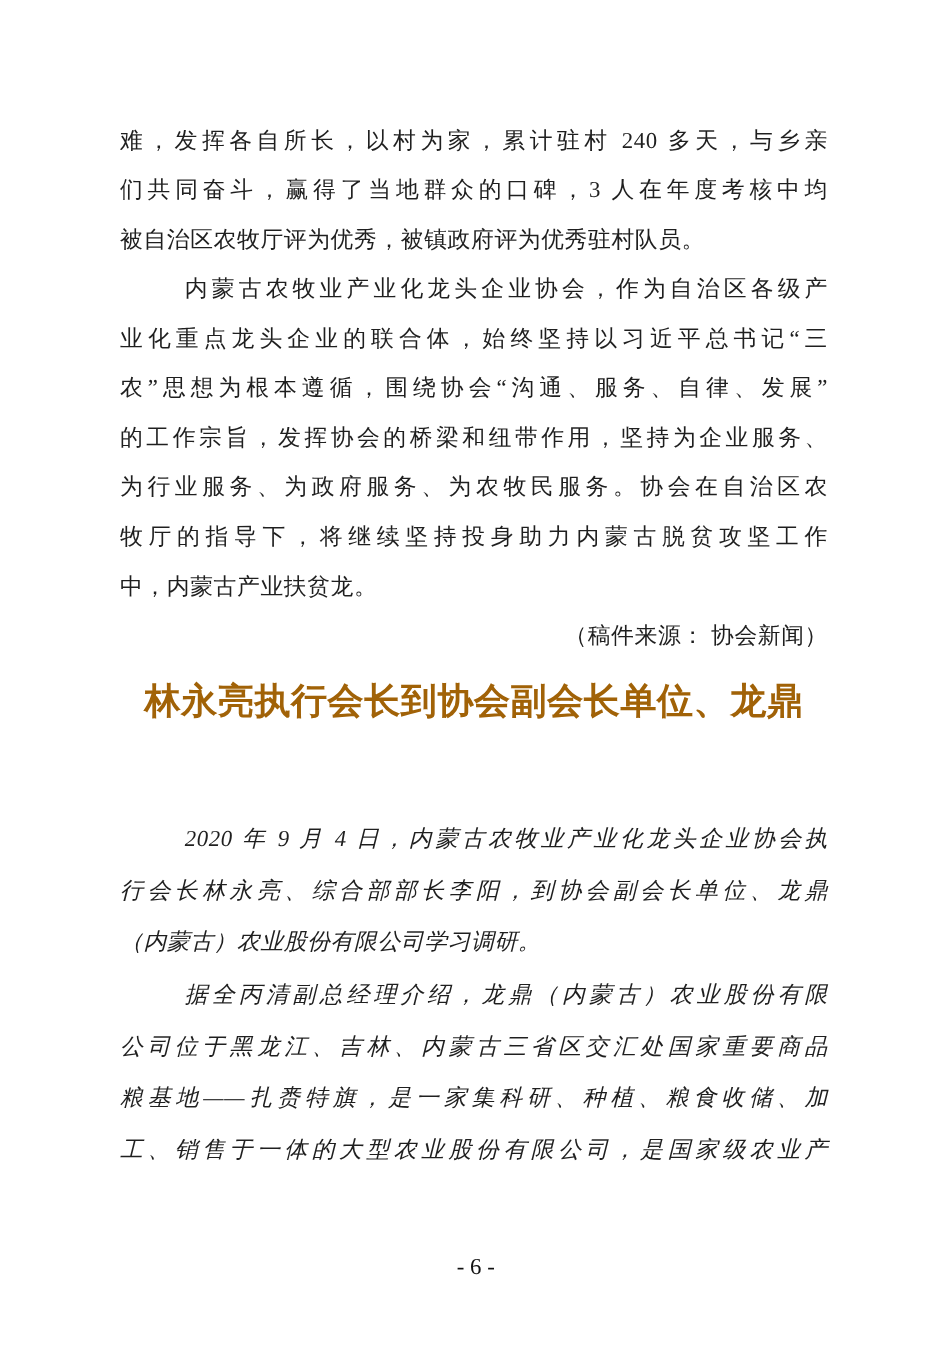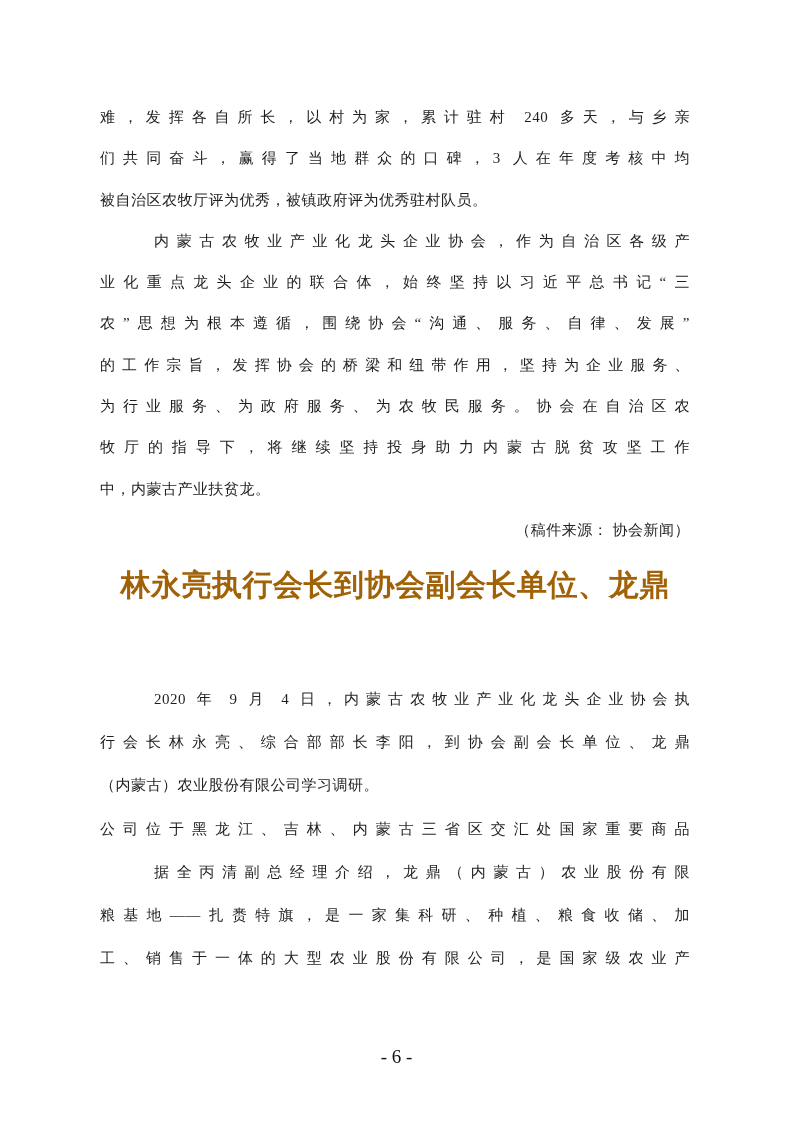--- a/index.html
+++ b/index.html
@@ -17,29 +17,30 @@
     overflow: hidden;
   }
   .block {
     position: absolute;
     left: 100px;
     width: 590px;
   }
   .body-block-1 { top: 97px; }
   .body-block-2 { top: 678px; }
   .line {
-    font-size: 15px;
+    font-size: 19px;
     height: 41.3px;
     line-height: 41.3px;
     text-align: left;
     letter-spacing: 0.5px;
   }
   .body-block-2 .line {
     height: 43.2px;
     line-height: 43.2px;
+    font-style: italic;
   }
   .line.full {
     text-align: justify;
     text-align-last: justify;
   }
   .line.indent {
     padding-left: 54px;
   }
   .line.source {
     text-align: center;
@@ -93,21 +94,21 @@
   </div>
 
   <h1 class="article-title">
     <div class="title-line">林永亮执行会长到协会副会长单位、龙鼎</div>
   </h1>
 
   <div class="block body-block-2">
     <div class="line full indent">2020 年 9 月 4 日，内蒙古农牧业产业化龙头企业协会执</div>
     <div class="line full">行会长林永亮、综合部部长李阳，到协会副会长单位、龙鼎</div>
     <div class="line">（内蒙古）农业股份有限公司学习调研。</div>
+    <div class="line full indent">据全丙清副总经理介绍，龙鼎（内蒙古）农业股份有限</div>
     <div class="line full">公司位于黑龙江、吉林、内蒙古三省区交汇处国家重要商品</div>
-    <div class="line full indent">据全丙清副总经理介绍，龙鼎（内蒙古）农业股份有限</div>
     <div class="line full">粮基地——扎赉特旗，是一家集科研、种植、粮食收储、加</div>
     <div class="line full">工、销售于一体的大型农业股份有限公司，是国家级农业产</div>
   </div>
 
   <div class="page-number">- 6 -</div>
 
 </div>
 
 </body></html>

